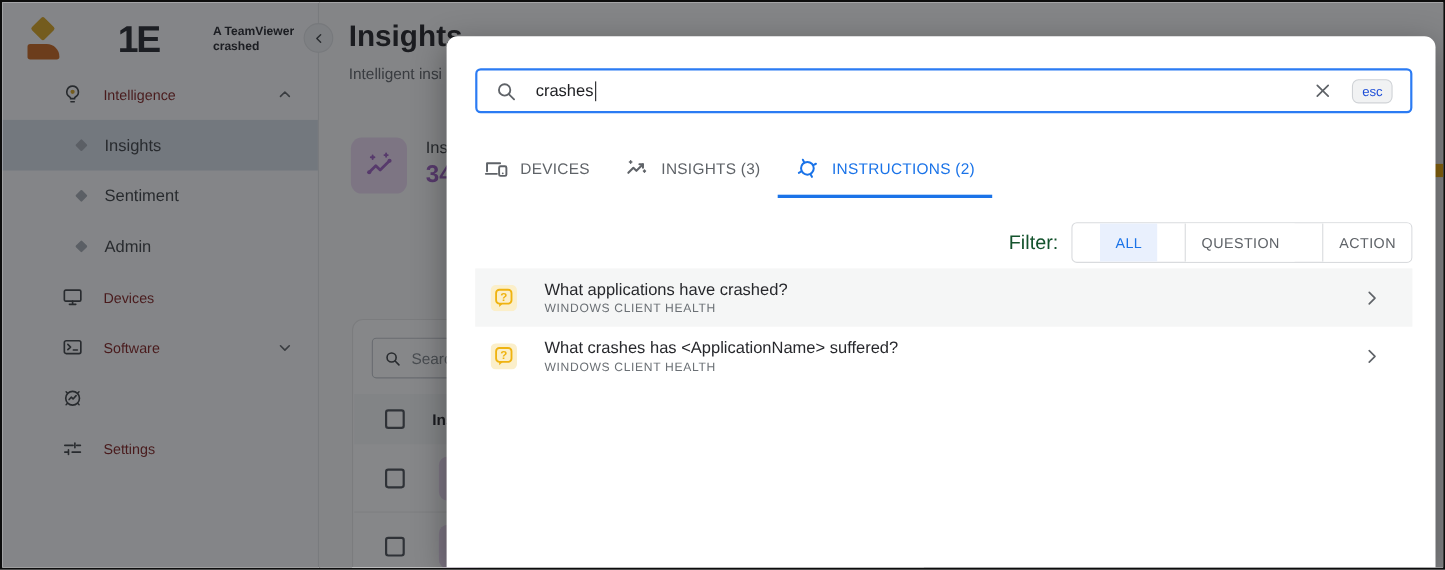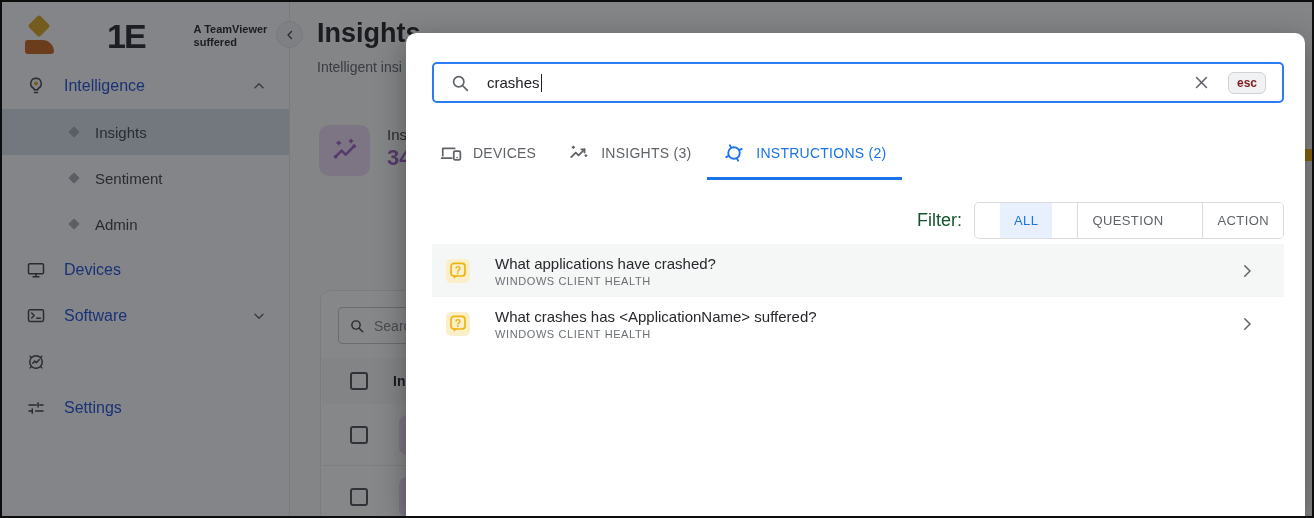--- a/index.html
+++ b/index.html
@@ -23,21 +23,21 @@
   .collapse-btn { position:absolute; left:274px; top:19px; width:27px; height:27px;
     border-radius:50%; background:#eef0f2; border:1px solid #dfe1e4; z-index:5;
     display:flex; align-items:center; justify-content:center; cursor:pointer; }
   .side-search { margin:21px 14px 4px 14px; height:40px; display:flex;
     align-items:center; padding:0 10px; border-radius:6px; cursor:pointer; }
   .side-search .lbl { margin-left:17px; font-size:15px; color:#3c4043; flex:1; }
   .kbd { border:1px solid #b6bac0; border-radius:6px; padding:3px 7px;
     font-size:12px; color:#3c4043; background:#fdfdfe; }
   .nav { margin-top:6px; }
   .nav-item { height:46px; display:flex; align-items:center; padding:0 22px 0 24px;
-    font-size:16px; color:#1d4ed8; cursor:pointer; }
+    font-size:13px; color:#7f1d1d; cursor:pointer;margin-left:30px; }
   .nav-item .lbl { margin-left:18px; flex:1; }
   .nav-child { height:46px; display:flex; align-items:center; padding-left:68px;
     font-size:15px; color:#3c4043; cursor:pointer; }
   .nav-child.selected { background:#d7dfe9; }
   .diamond { width:8px; height:8px; background:#a5abb3; transform:rotate(45deg);
     border-radius:1px; margin-right:17px; flex:none; }
   .icon20 { width:20px; height:20px; flex:none; }
   
   .main { position:absolute; left:289px; top:0; right:0; bottom:0; background:#fafafa; }
   .page-title { position:absolute; left:26px; top:16px; font-size:27px; font-weight:600; color:#202124; }
@@ -69,21 +69,21 @@
     background:#fff; border-radius:10px 10px 0 0; z-index:20;
     box-shadow:0 8px 30px rgba(0,0,0,0.35); }
   .m-search { position:absolute; left:26px; top:29px; width:852px; height:41px;
     border:2px solid #2b7bf3; border-radius:5px; display:flex; align-items:center;
     padding:16px 16px; background:#fff; }
   .m-search .value { margin-left:17px; font-size:15px; color:#202124; }
   .caret { display:inline-block; width:1.5px; height:18px; background:#202124;
     margin-left:1px; vertical-align:middle; }
   .m-search .spacer { flex:1; }
   .esc { background:#f1f2f3; border:1px solid #cfd2d6; border-radius:6px;
-    font-size:12px; color:#7f1d1d; padding:3px 8px; margin-left:18px; cursor:pointer;font-weight:bold; }
+    font-size:12px; color:#1d4ed8; padding:3px 8px; margin-left:18px; cursor:pointer; }
   .tabs { position:absolute; left:26px; top:97px; display:flex; }
   .tab { display:flex; align-items:center; gap:11px; padding:12px 16px 13px 16px;
     font-size:14px; font-weight:500; letter-spacing:0.25px; color:#5f6368;
     border-bottom:3px solid transparent; cursor:pointer; white-space:nowrap; }
   .tab:first-child { padding-left:8px; }
   .tab.active { color:#1a73e8; border-bottom-color:#1a73e8; }
   .tab .icon22 { width:22px; height:22px; flex:none; }
   .filter-row { position:absolute; top:169px; right:21px; height:37px;
     display:flex; align-items:center; }
   .filter-label { font-size:18px; color:#14532d; margin-right:12px; }
@@ -110,21 +110,21 @@
 
   <div class="sidebar">
     <div class="logo-row">
       <div class="mark">
         <div class="mark-diamond"></div>
           <div class="mark-base"></div>
       </div>
       <div class="brand">1E</div>
       <div class="tagline">
         <div>A TeamViewer</div>
-        <div>suffered</div>
+        <div>crashed</div>
       </div>
     </div>
 
 
     <div class="nav">
       <div class="nav-item">
         <span class="icon20">
           <svg viewBox="0 0 24 24" fill="none" stroke="#3c4043" stroke-width="1.8">
             <path d="M12 2.8a6.3 6.3 0 0 1 3.4 11.6c-.8.5-1.3 1.2-1.3 2h-4.2c0-.8-.5-1.5-1.3-2A6.3 6.3 0 0 1 12 2.8z"></path>
             <circle cx="12" cy="9" r="2.3" fill="#d9a521" stroke="none"></circle>

